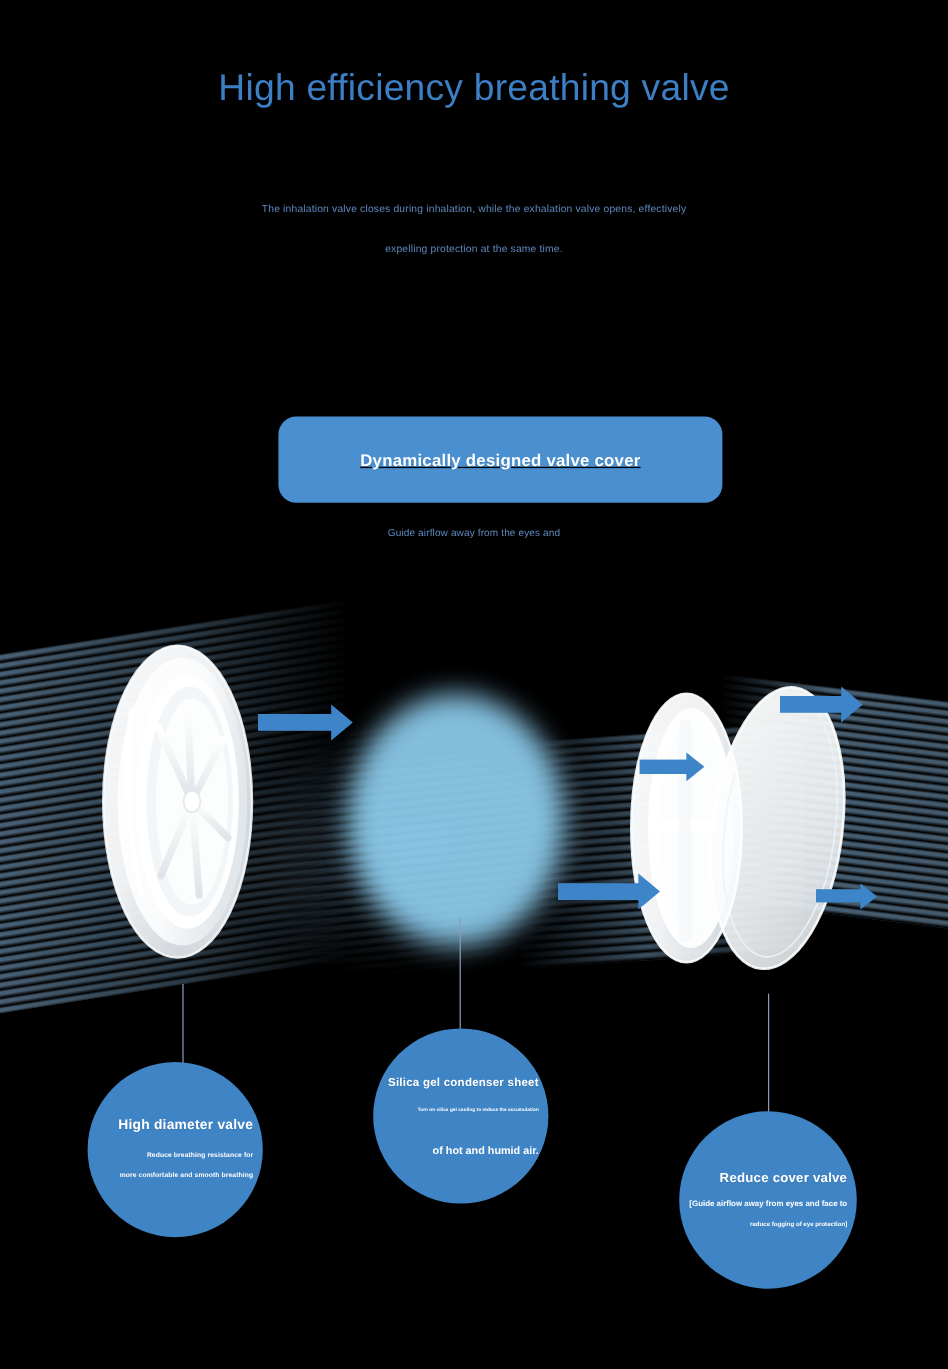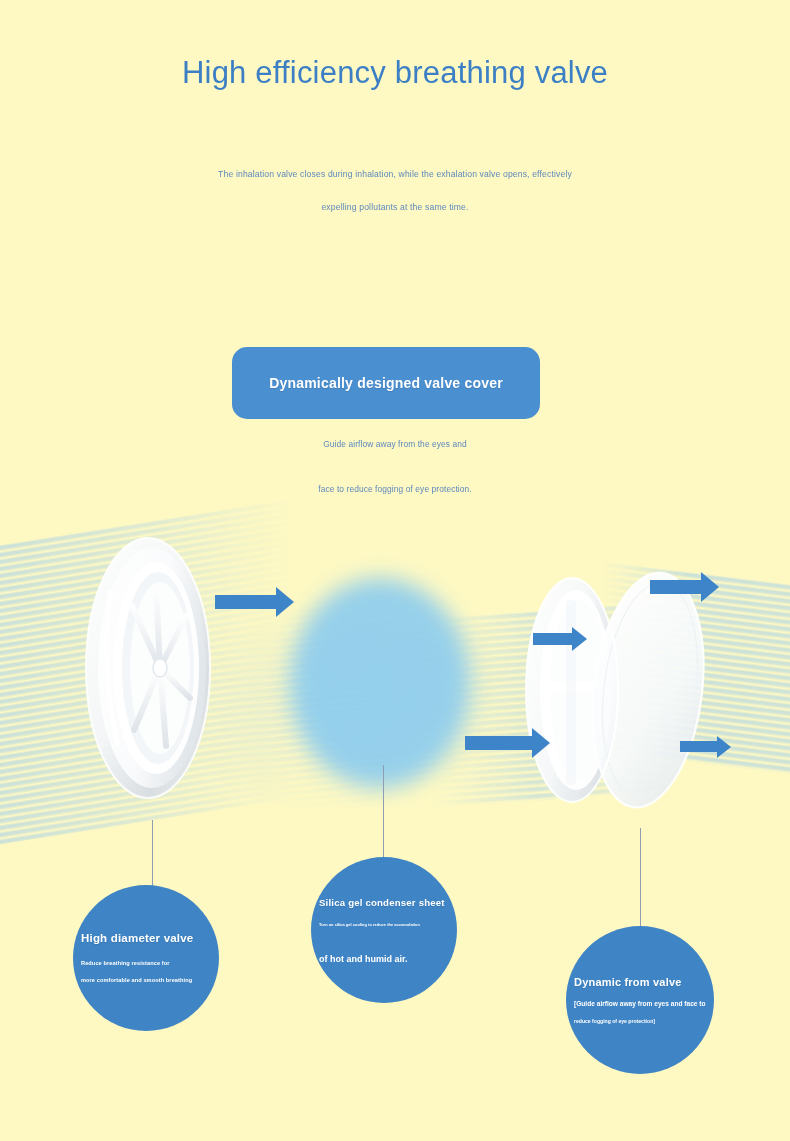--- a/index.html
+++ b/index.html
@@ -9,21 +9,21 @@
   }
   body {
     font-family: "Liberation Sans", sans-serif;
     -webkit-font-smoothing: antialiased;
   }
   #page {
     position: relative;
     width: 790px;
     height: 1141px;
     overflow: hidden;
-    background: #fef9c3;
+    background: #000000;
   }
 
   
   #page-title {
     position: absolute;
     left: 0;
     top: 55px;
     width: 790px;
     text-align: center;
     font-size: 31px;
@@ -43,27 +43,28 @@
     color: #5d88bd;
   }
   #subtitle-1 { top: 169px; }
   #subtitle-2 { top: 202px; }
 
   
   #banner {
     position: absolute;
     left: 232px;
     top: 347px;
-    width: 308px;
+    width: 370px;
     height: 72px;
     background: #4a8fd0;
     border-radius: 15px;
     display: flex;
     align-items: center;
     justify-content: center;
+    text-decoration: underline;
   }
   #banner-label {
     color: #ffffff;
     font-size: 14px;
     font-weight: 700;
     letter-spacing: 0.2px;
     text-shadow: 0 1px 1px rgba(0,0,0,0.12);
   }
   .banner-caption-line {
     position: absolute;
@@ -184,21 +185,21 @@
   #leader-right { left: 640px; top: 828px; height: 100px; }
 
   
   .callout {
     position: absolute;
     border-radius: 50%;
     background: #3f84c4;
     color: #ffffff;
     display: flex;
     flex-direction: column;
-    align-items: flex-start;
+    align-items: flex-end;
     justify-content: center;
     text-align: center;
     box-sizing: border-box;
     padding: 0 8px;
   }
   .callout-title {
     font-size: 11.5px;
     font-weight: 600;
     letter-spacing: 0.2px;
     text-shadow: 0 1px 1px rgba(0,0,0,0.10);
@@ -235,29 +236,28 @@
 </style>
 </head>
 <body>
 
 <div id="page">
 
   <div id="page-title">High efficiency breathing valve</div>
 
   <div class="subtitle-line" id="subtitle-1">The inhalation valve closes during inhalation, while the exhalation valve opens, effectively</div>
 
-  <div class="subtitle-line" id="subtitle-2">expelling pollutants at the same time.</div>
+  <div class="subtitle-line" id="subtitle-2">expelling protection at the same time.</div>
 
   <div id="banner">
     <span id="banner-label">Dynamically designed valve cover</span>
   </div>
 
   <div class="banner-caption-line" id="banner-caption-1">Guide airflow away from the eyes and</div>
 
-  <div class="banner-caption-line" id="banner-caption-2">face to reduce fogging of eye protection.</div>
 
   <div id="illustration">
 
     <div class="airflow" id="airflow-left"></div>
     <div class="airflow" id="airflow-mid"></div>
     <div class="airflow" id="airflow-mid2"></div>
     <div class="airflow" id="airflow-right"></div>
 
     <svg id="valve-left" width="220" height="300" viewBox="0 0 220 300">
       <defs>
@@ -347,18 +347,18 @@
     <div class="callout-sub">more comfortable and smooth breathing</div>
   </div>
 
   <div class="callout" id="callout-mid">
     <div class="callout-title">Silica gel condenser sheet</div>
     <div class="callout-sub-small">Turn on silica gel cooling to reduce the accumulation</div>
     <div class="callout-sub-big">of hot and humid air.</div>
   </div>
 
   <div class="callout" id="callout-right">
-    <div class="callout-title">Dynamic from valve</div>
+    <div class="callout-title">Reduce cover valve</div>
     <div class="callout-sub-mid">[Guide airflow away from eyes and face to</div>
     <div class="callout-sub-tiny">reduce fogging of eye protection]</div>
   </div>
 
 </div>
 
 </body></html>

